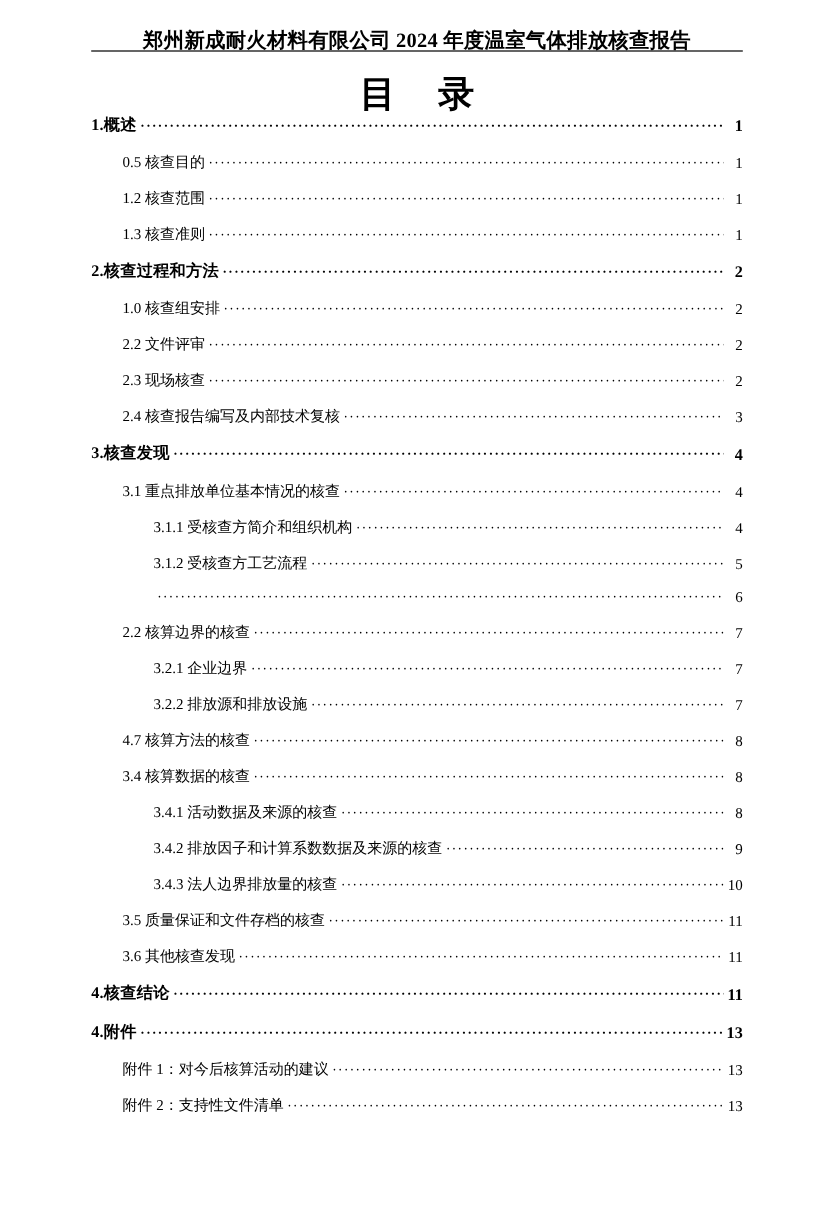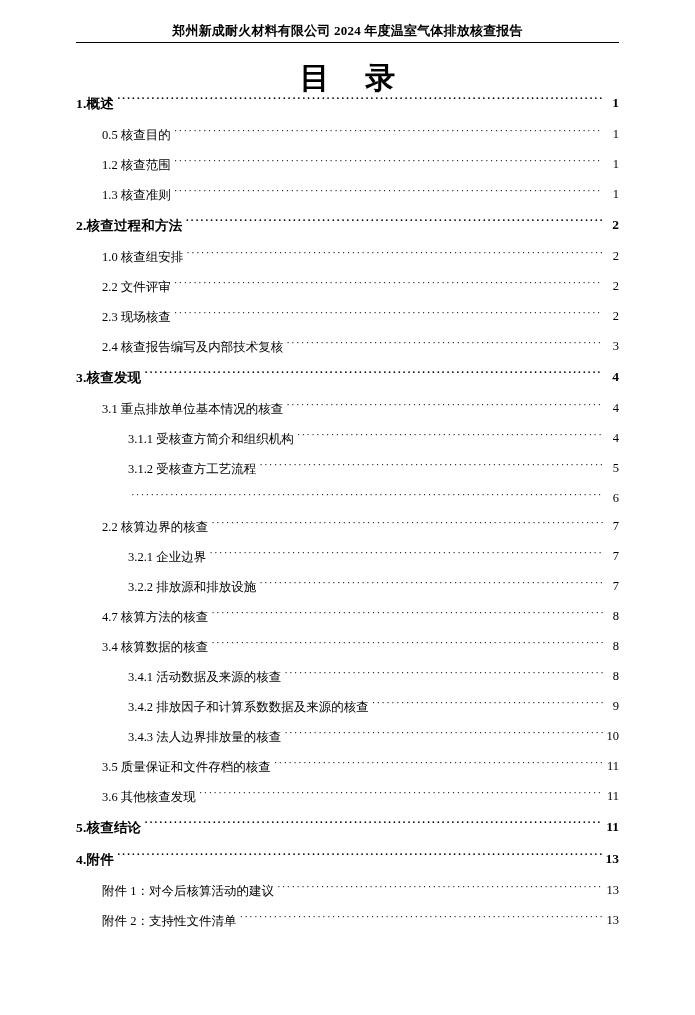--- a/index.html
+++ b/index.html
@@ -21,21 +21,21 @@
     height: 1015px;
     padding: 0;
     box-sizing: border-box;
   }
   .header {
     position: absolute;
     top: 22px;
     left: 76px;
     width: 543px;
     text-align: center;
-    font-size: 13px;
+    font-size: 17px;
     font-weight: bold;
     letter-spacing: 0.2px;
     white-space: nowrap;
   }
   .header-rule {
     position: absolute;
     top: 42px;
     left: 76px;
     width: 543px;
     border-bottom: 1px solid #000;
@@ -53,21 +53,21 @@
     text-indent: 14px;
   }
   .toc {
     position: absolute;
     top: 88px;
     left: 76px;
     width: 543px;
   }
   .toc-row {
     display: flex;
-    align-items: flex-start;
+    align-items: flex-end;
     width: 100%;
     box-sizing: border-box;
   }
   .toc-label {
     white-space: nowrap;
     flex: 0 0 auto;
   }
   .toc-dots {
     flex: 1 1 auto;
     overflow: hidden;
@@ -234,21 +234,21 @@
         <span class="toc-label">3.5 质量保证和文件存档的核查</span>
         <span class="toc-dots">·························································································································································</span>
         <span class="toc-page">11</span>
       </div>
       <div class="toc-row lvl2">
         <span class="toc-label">3.6 其他核查发现</span>
         <span class="toc-dots">·························································································································································</span>
         <span class="toc-page">11</span>
       </div>
       <div class="toc-row lvl1">
-        <span class="toc-label">5.核查结论</span>
+        <span class="toc-label">4.核查结论</span>
         <span class="toc-dots">·························································································································································</span>
         <span class="toc-page">11</span>
       </div>
       <div class="toc-row lvl1">
         <span class="toc-label">4.附件</span>
         <span class="toc-dots">·························································································································································</span>
         <span class="toc-page">13</span>
       </div>
       <div class="toc-row appx">
         <span class="toc-label">附件 1：对今后核算活动的建议</span>

